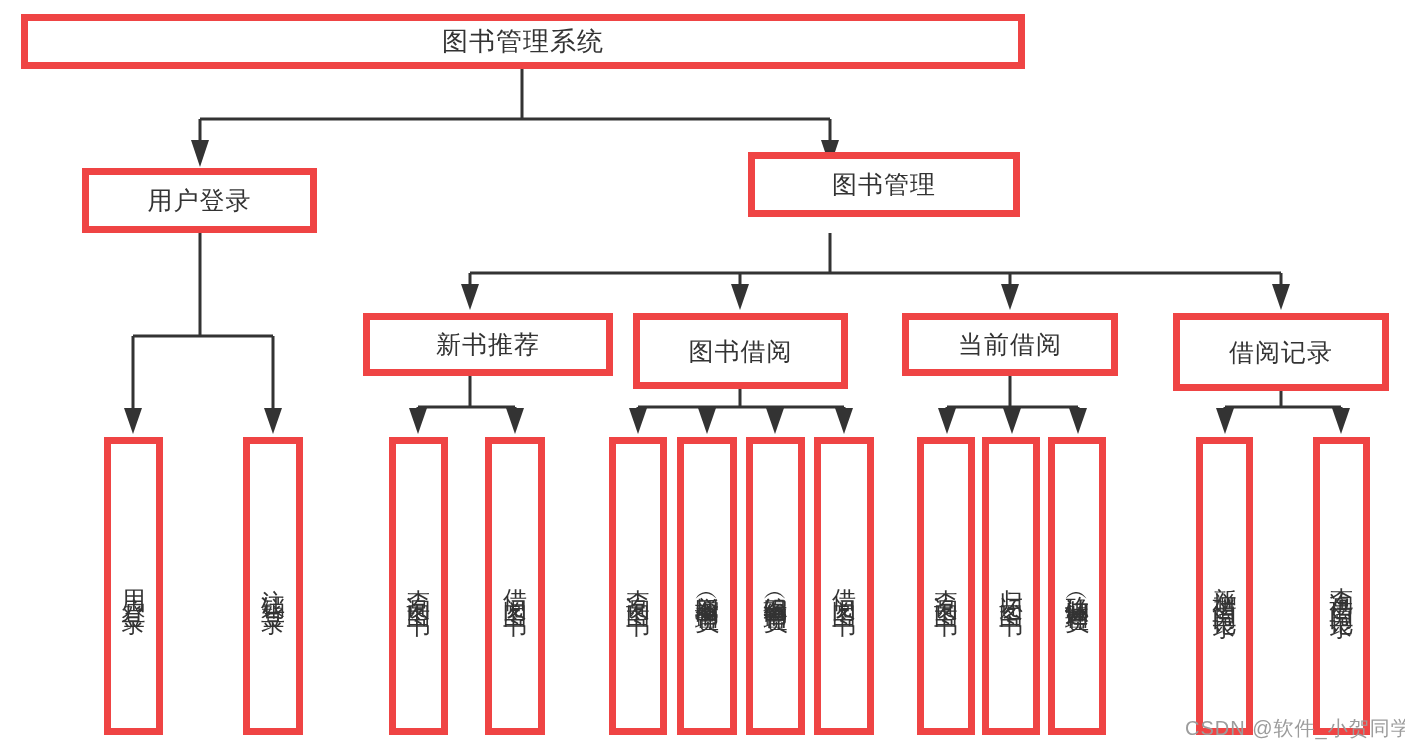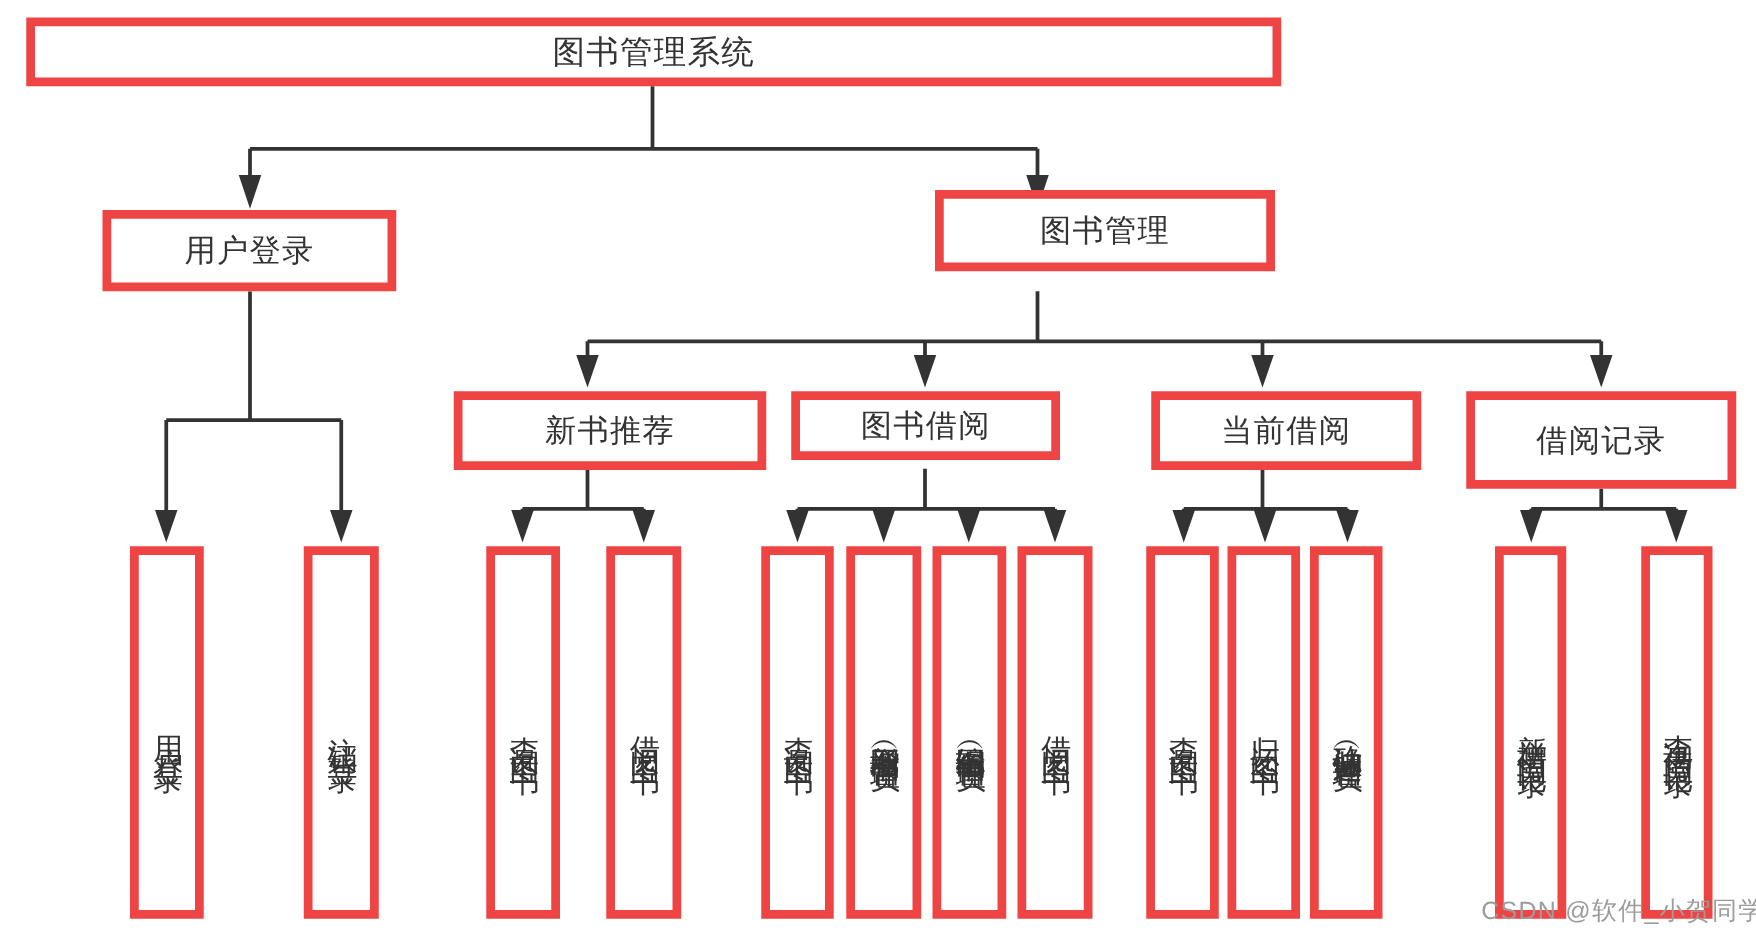--- a/index.html
+++ b/index.html
@@ -111,24 +111,24 @@
   <div class="node h" style="left:82px; top:168px; width:235px; height:65px;">
     <span>用户登录</span>
   </div>
   <div class="node h" style="left:712px; top:152px; width:272px; height:65px;margin-left:36px;">
     <span>图书管理</span>
   </div>
 
   <div class="node h" style="left:363px; top:313px; width:250px; height:63px;">
     <span>新书推荐</span>
   </div>
-  <div class="node h" style="left:633px; top:313px; width:215px; height:55px;">
+  <div class="node h" style="left:633px; top:313px; width:215px; height:76px;">
     <span>图书借阅</span>
   </div>
-  <div class="node h" style="left:902px; top:313px; width:216px; height:63px;margin-left:19px;">
+  <div class="node h" style="left:902px; top:313px; width:216px; height:63px;">
     <span>当前借阅</span>
   </div>
   <div class="node h" style="left:1173px; top:313px; width:216px; height:78px;">
     <span>借阅记录</span>
   </div>
 
   <div class="node v" style="left:104px; top:437px; width:59px; height:298px;">
     <span>用户登录</span>
   </div>
   <div class="node v" style="left:243px; top:437px; width:60px; height:298px;">

